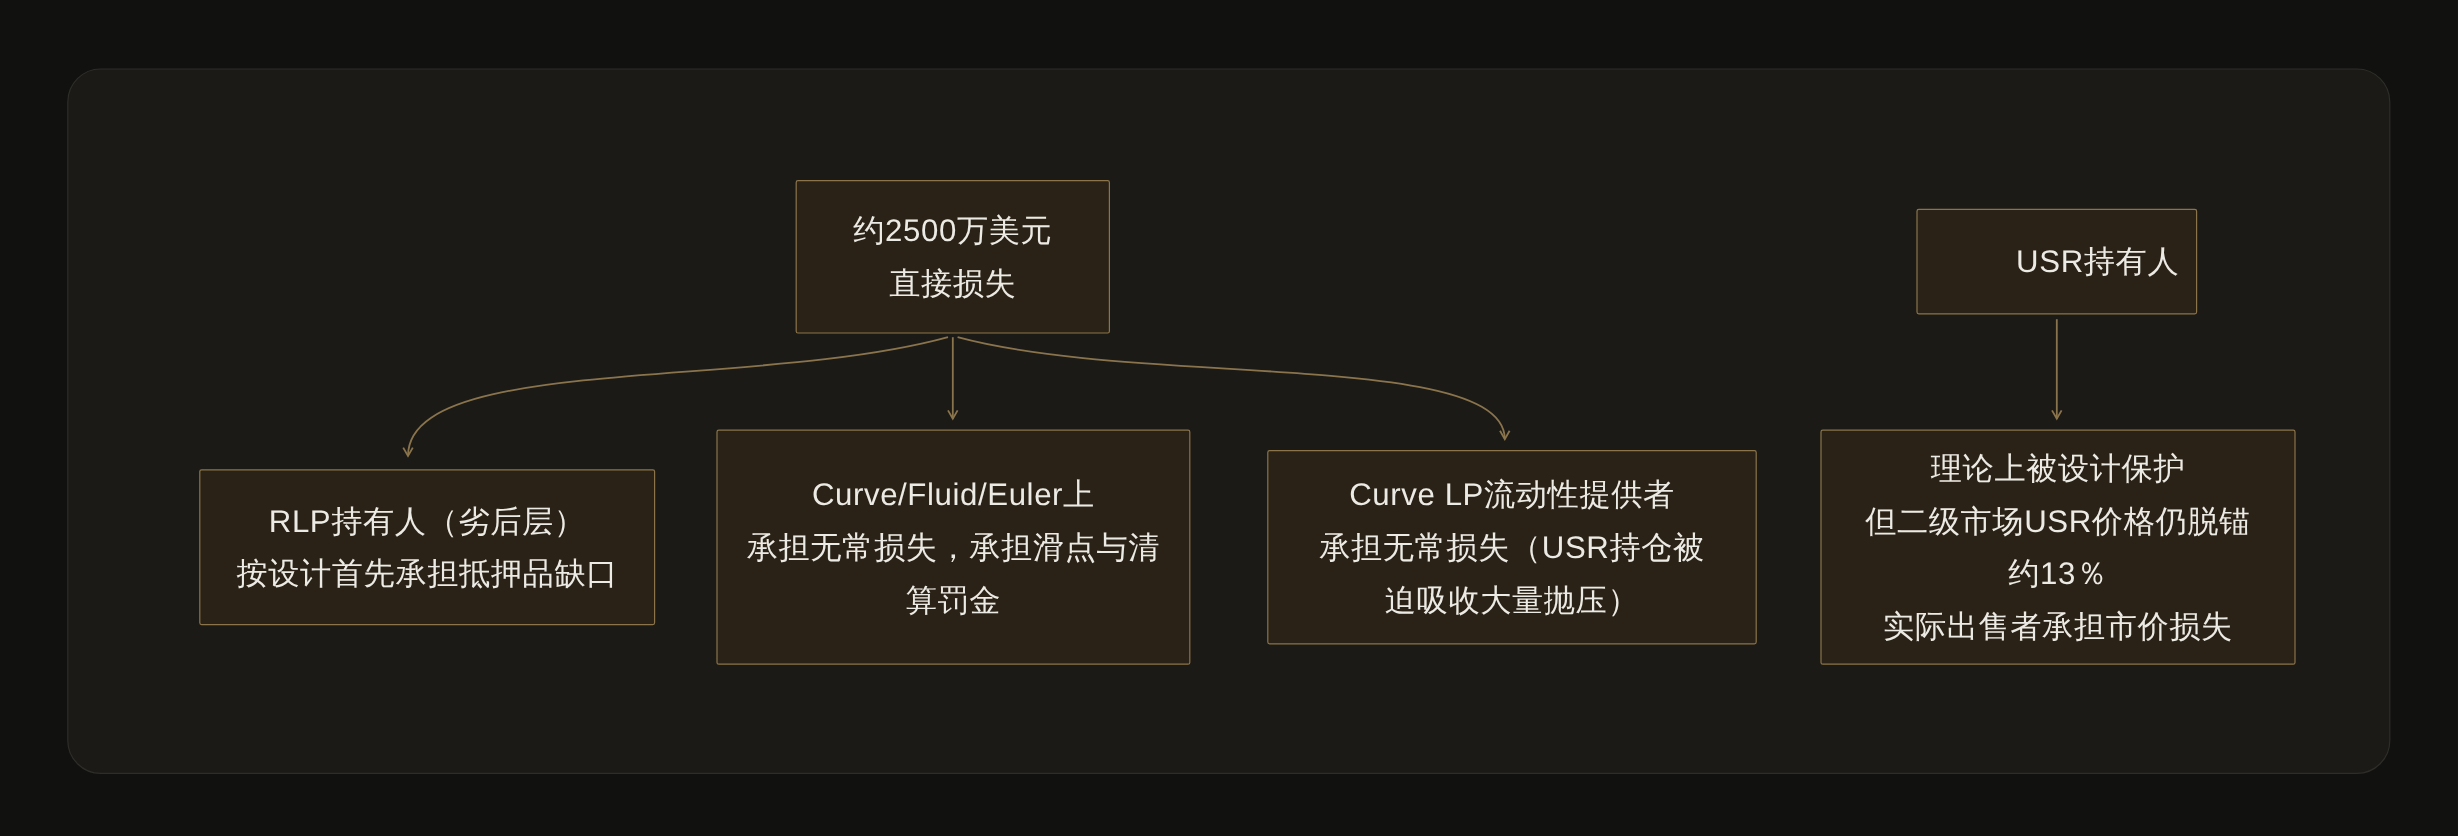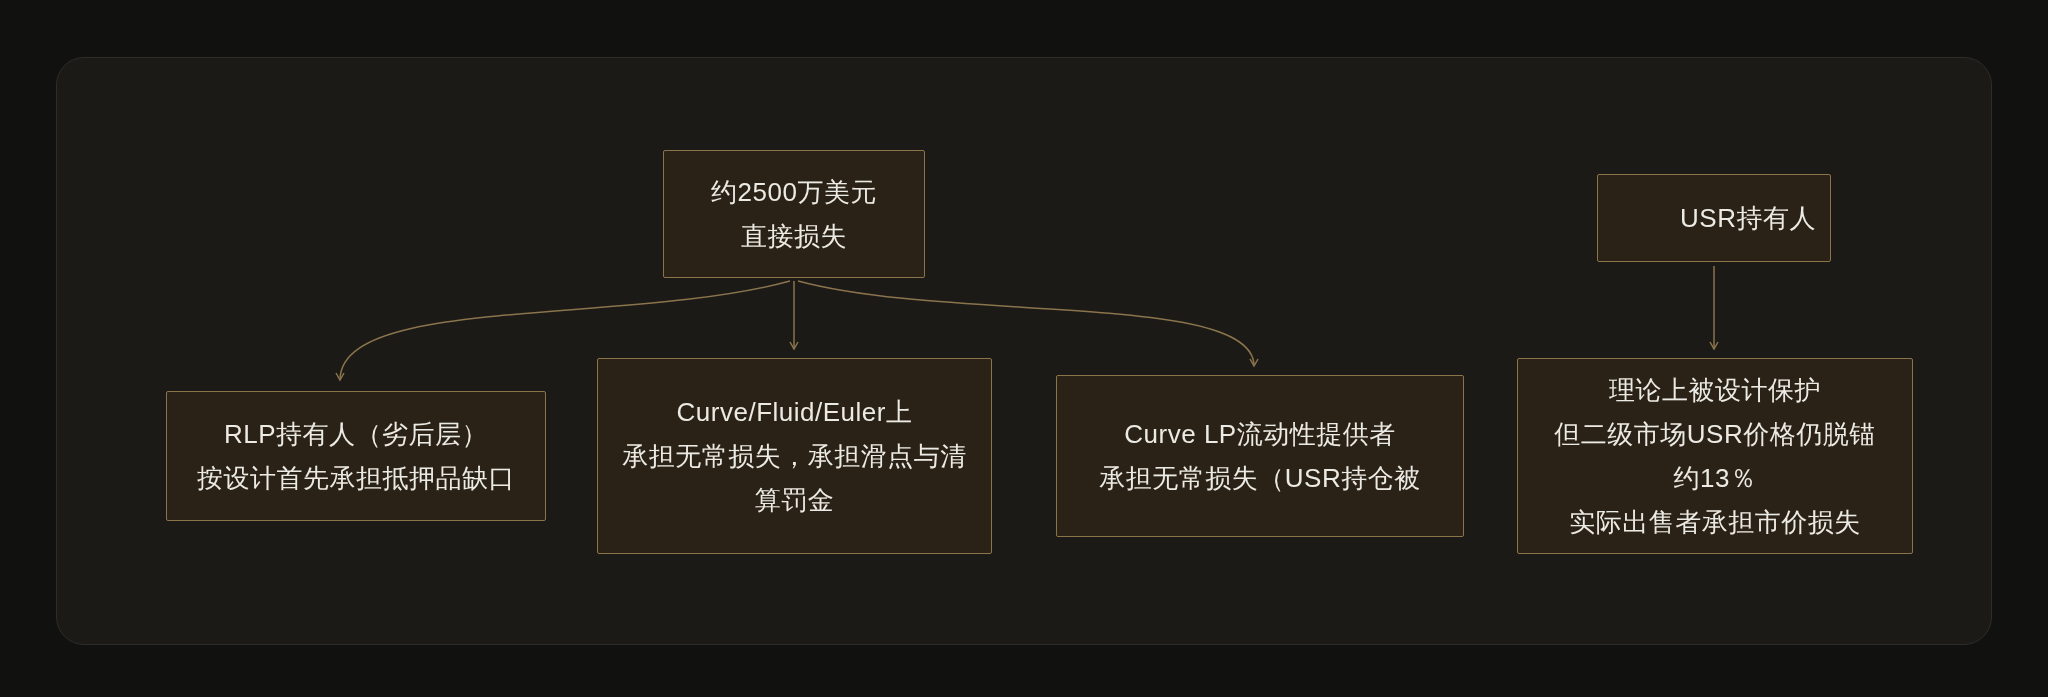--- a/index.html
+++ b/index.html
@@ -102,20 +102,21 @@
 
 <div class="node" id="node-leverage">
   <div class="line">Curve/Fluid/Euler上</div>
   <div class="line">承担无常损失，承担滑点与清</div>
   <div class="line">算罚金</div>
 </div>
 
 <div class="node" id="node-curve">
   <div class="line">Curve LP流动性提供者</div>
   <div class="line">承担无常损失（USR持仓被</div>
+  <div class="line">迫吸收大量抛压）</div>
 </div>
 
 <div class="node" id="node-protected">
   <div class="line">理论上被设计保护</div>
   <div class="line">但二级市场USR价格仍脱锚</div>
   <div class="line">约13％</div>
   <div class="line">实际出售者承担市价损失</div>
 </div>
 
 </body></html>

